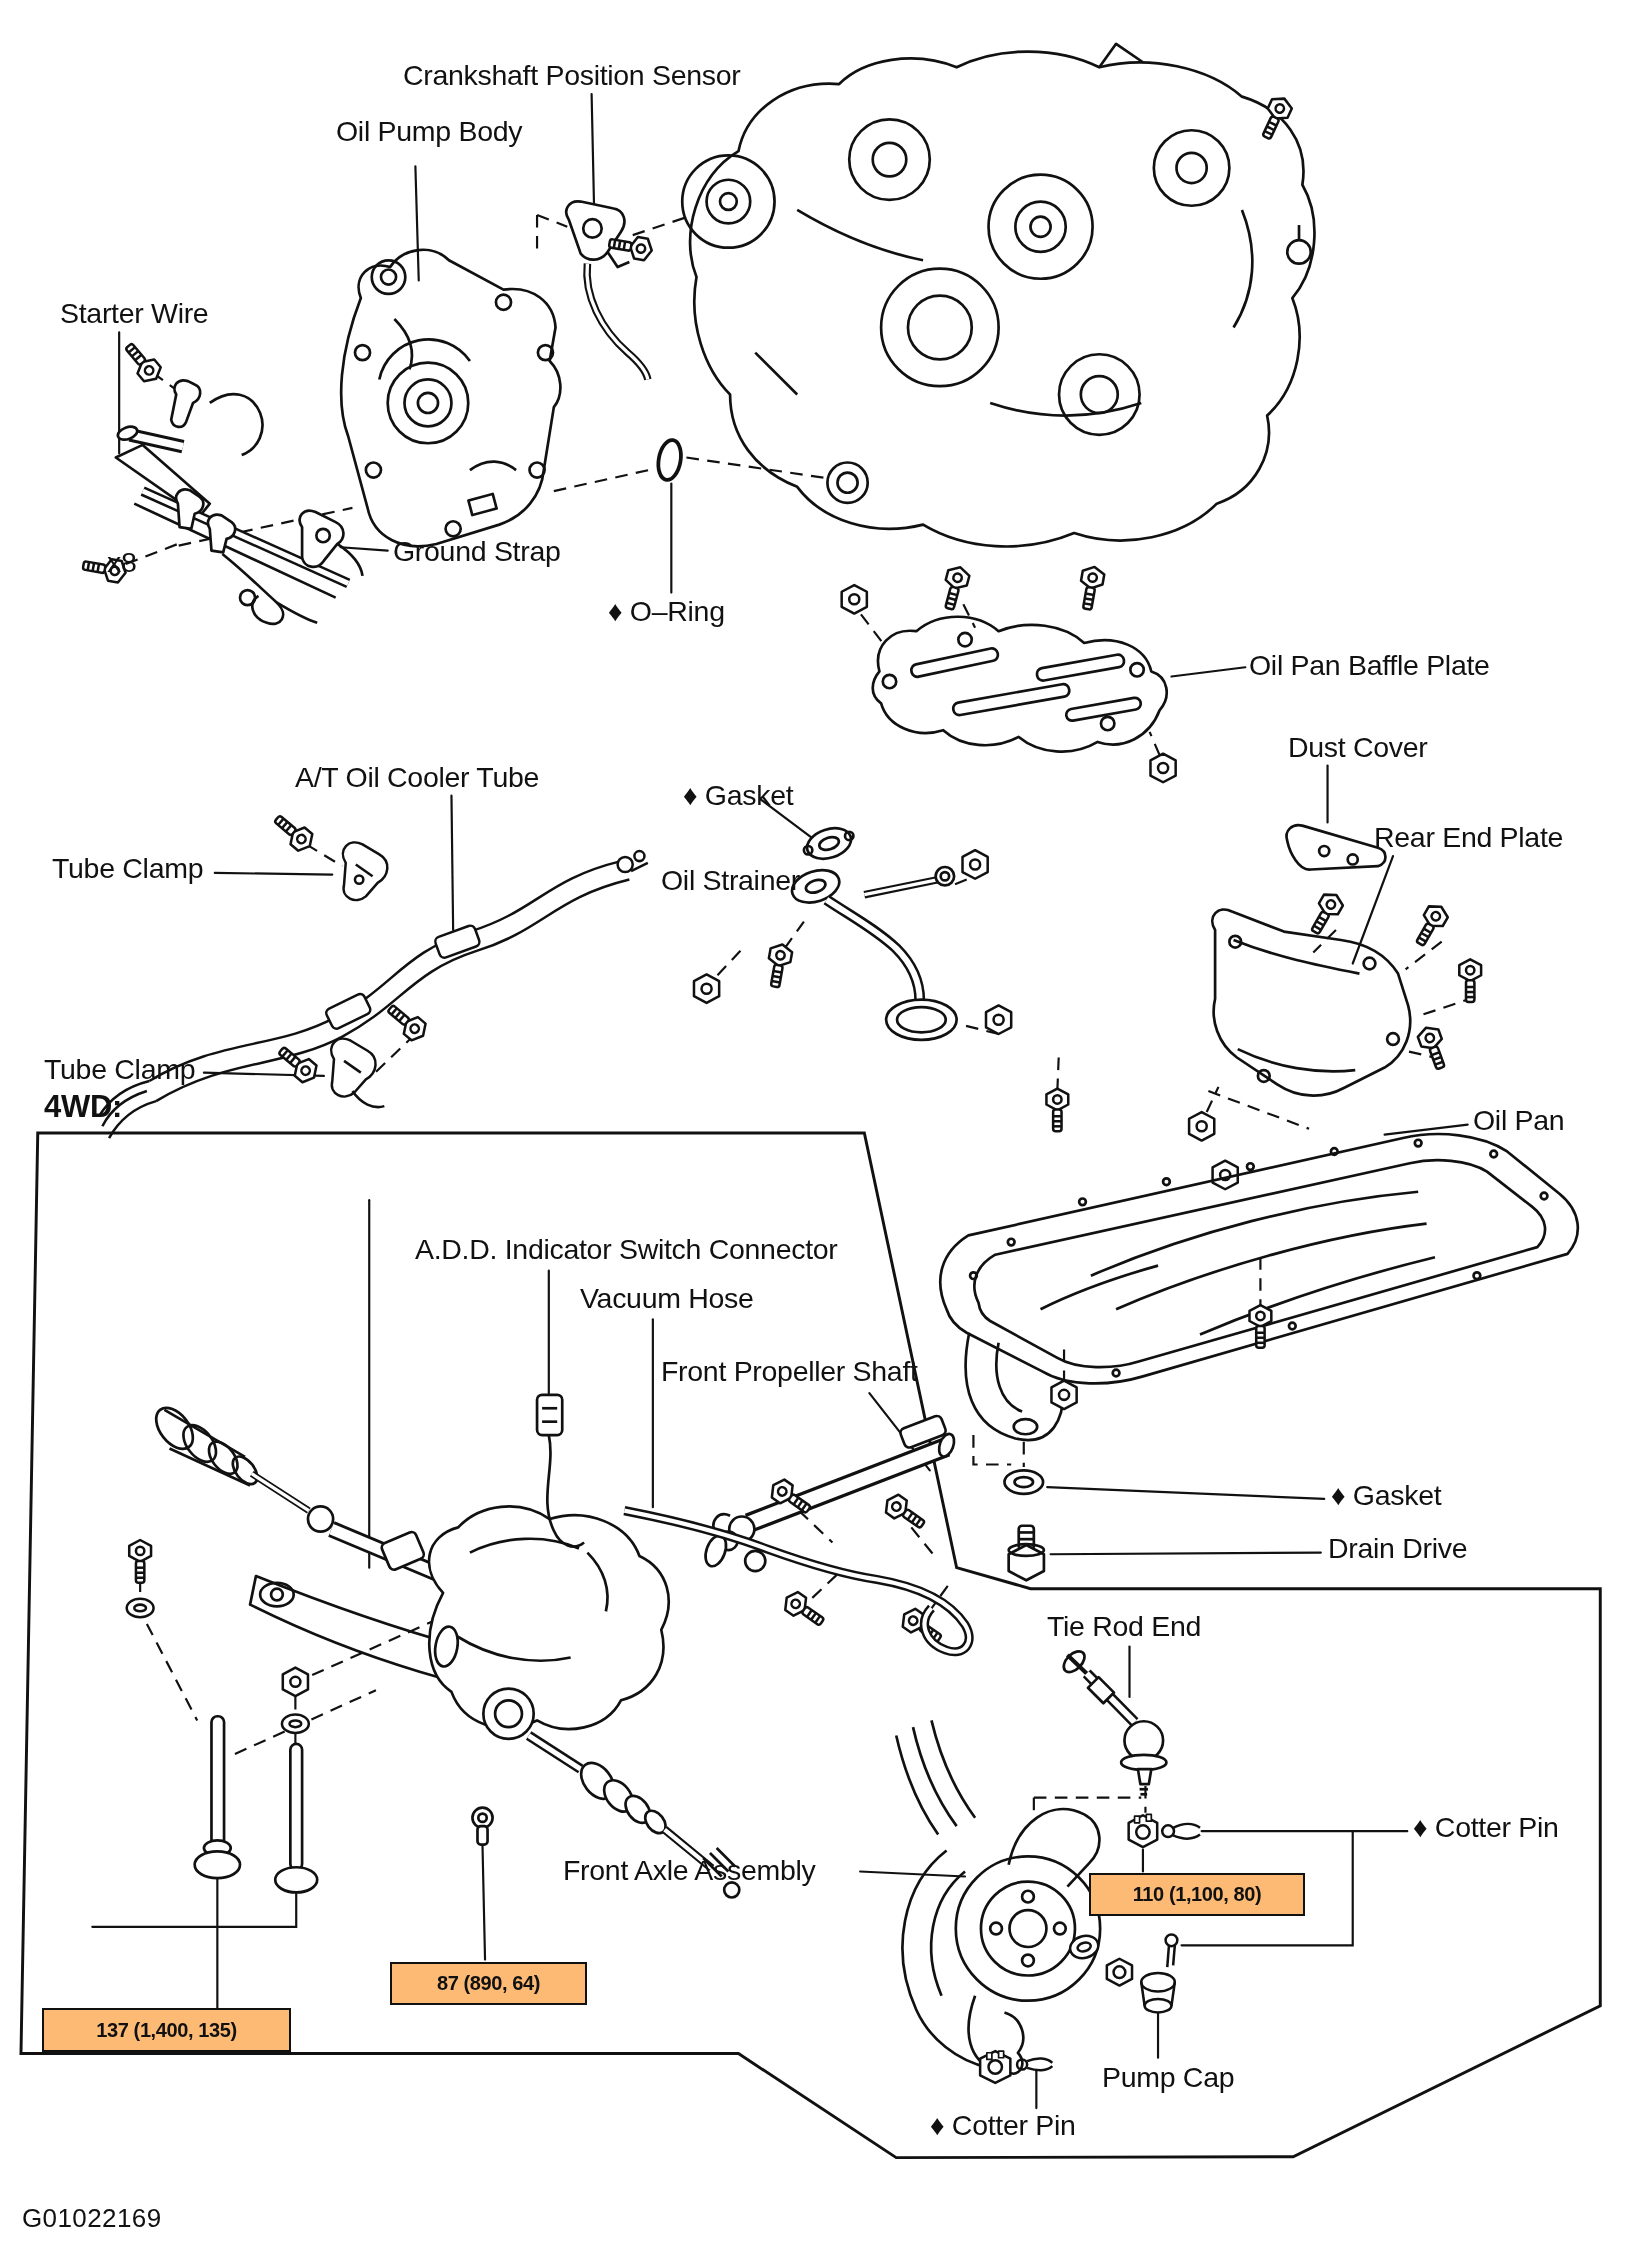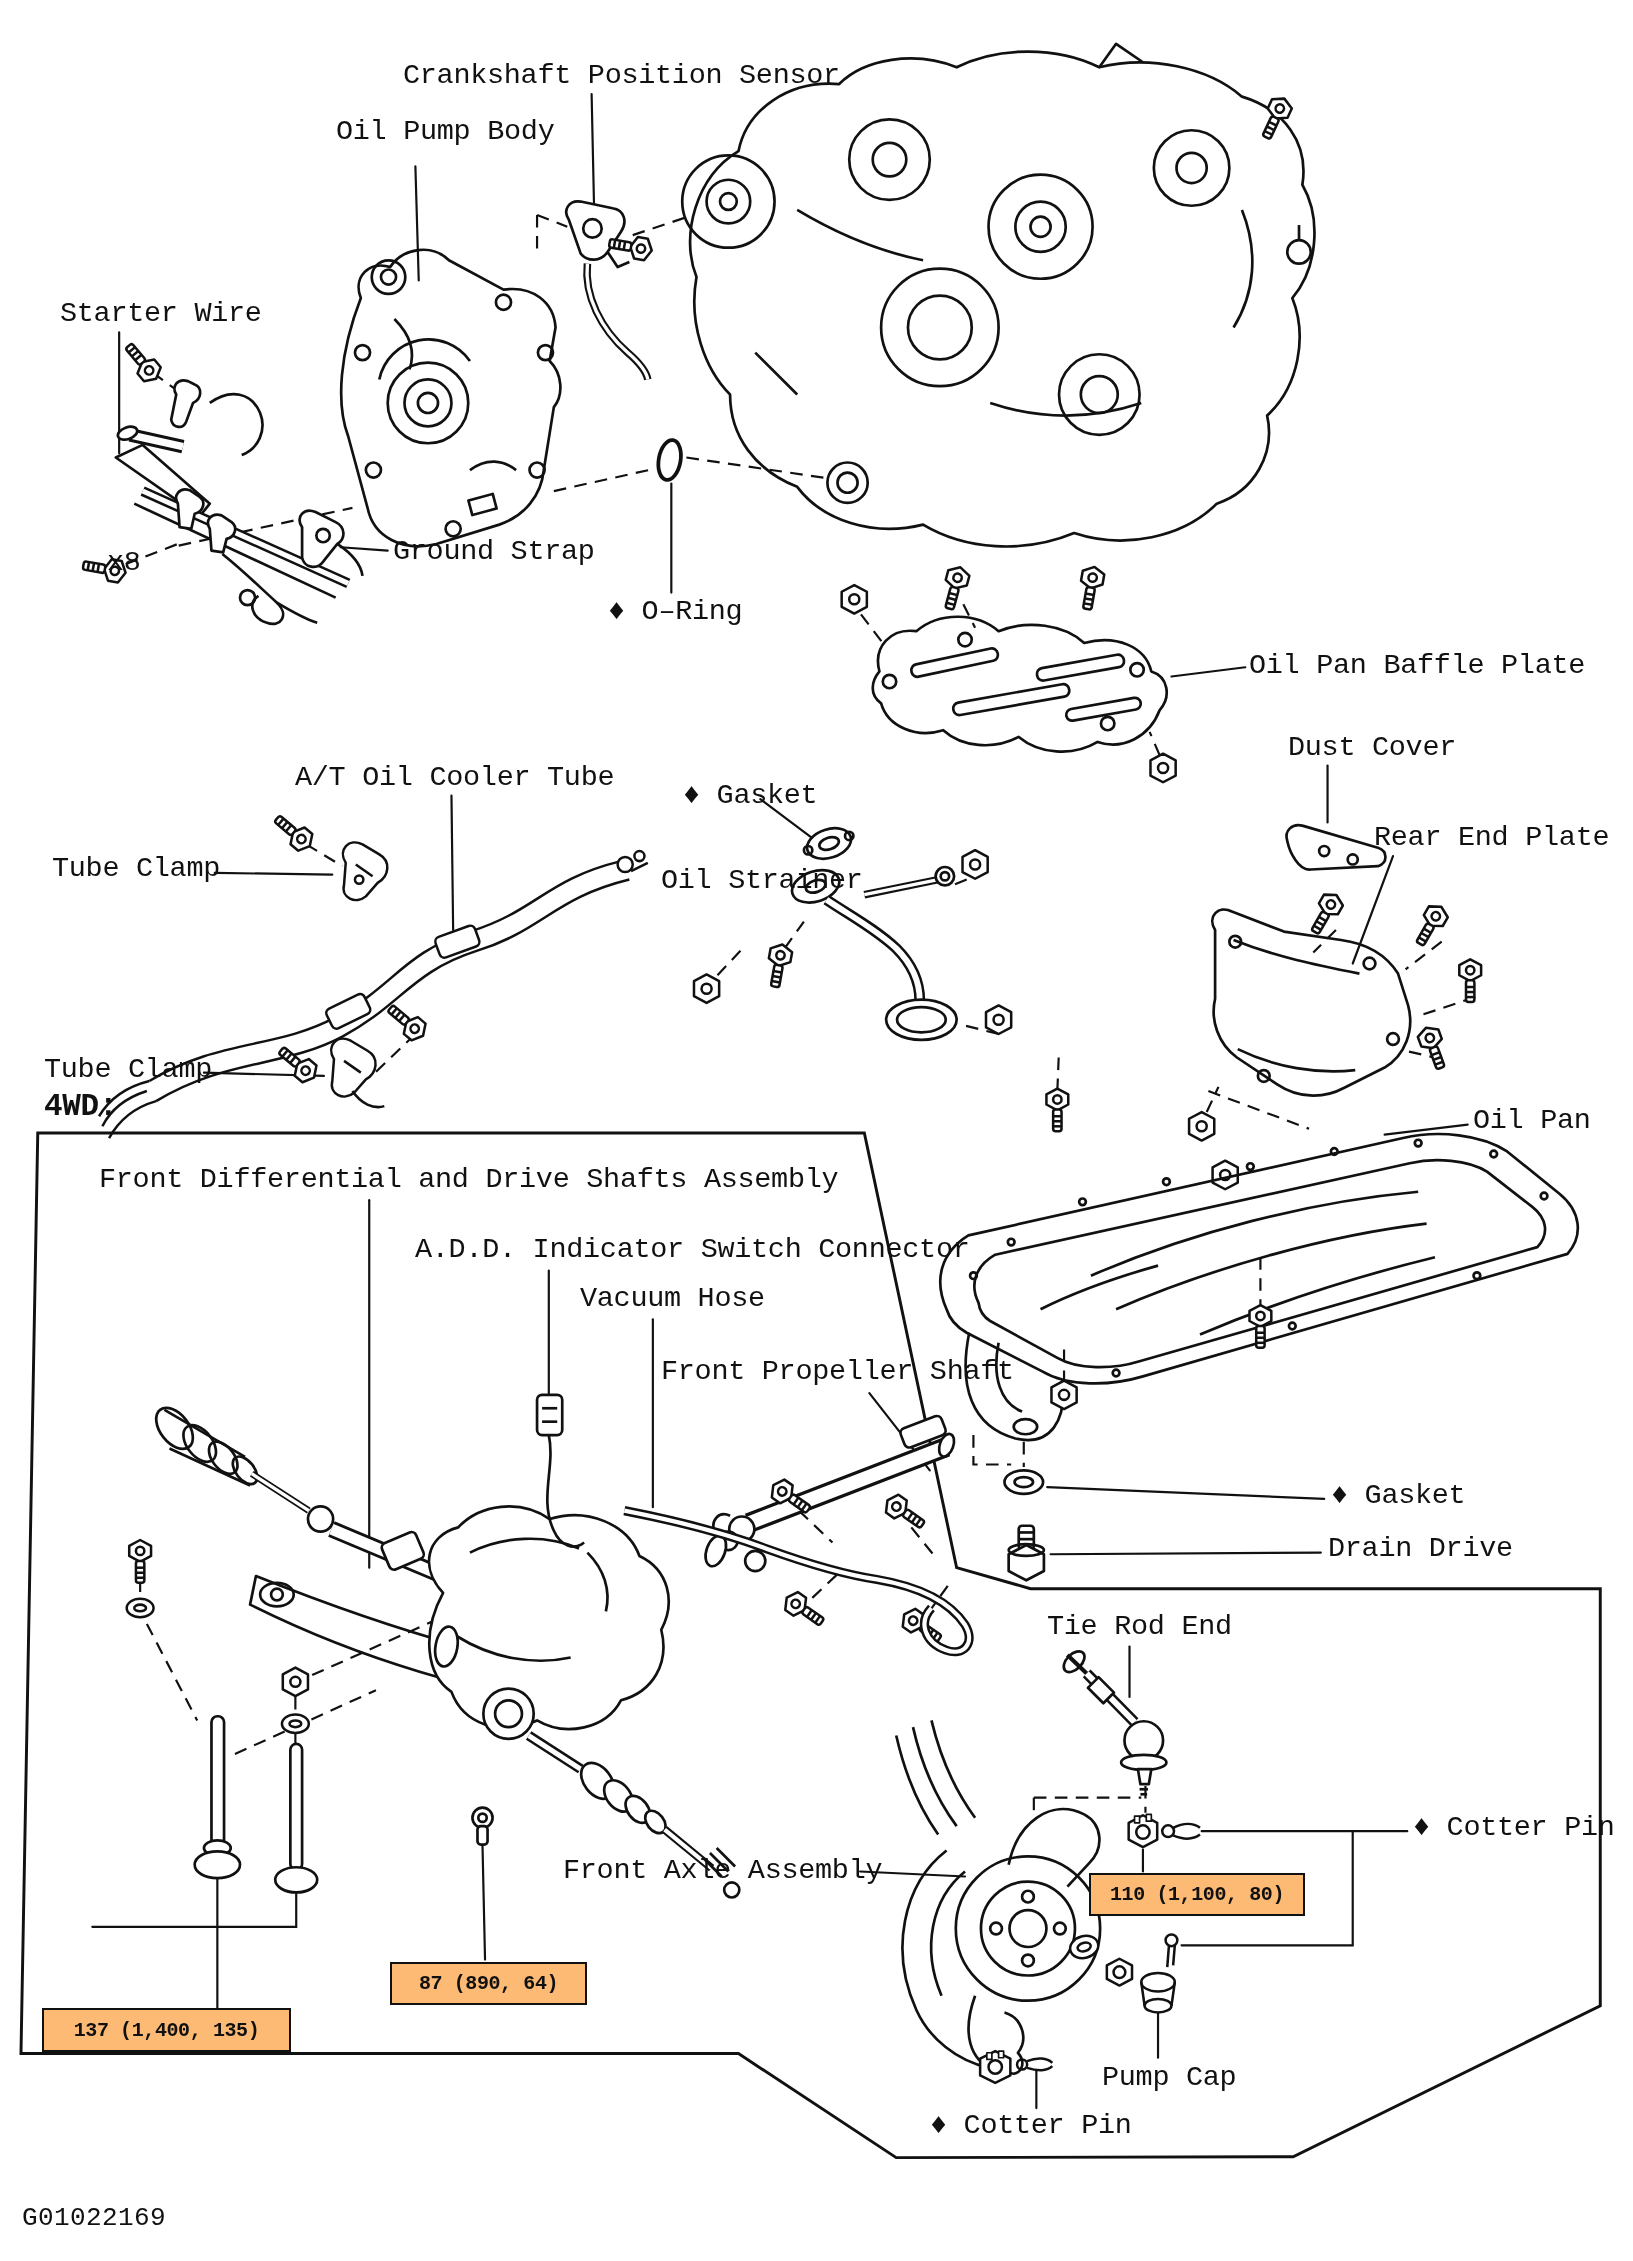--- a/index.html
+++ b/index.html
@@ -1,17 +1,17 @@
 <!DOCTYPE html>
 <html style="font-size:13.4px"><head>
 <meta charset="utf-8">
 <style>
   html,body{margin:0;padding:0;background:#e8e8e8;}
   .page{position:relative;width:1633px;height:2261px;background:#ffffff;overflow:hidden;
-        font-family:Liberation Mono, monospace;color:#111;}
+        font-family:Liberation Sans, sans-serif;color:#111;}
   svg.art{position:absolute;left:0;top:0;}
   .lbl{position:absolute;font-size:28.5px;line-height:1.05;letter-spacing:-0.3px;white-space:nowrap;color:#111;}
   .lbl.bold{font-weight:700;font-size:31px;}
   .tbox{position:absolute;border:2.9px solid #111;background:#fdba74;display:flex;align-items:center;
         justify-content:center;font-size:20px;font-weight:700;letter-spacing:-0.4px;white-space:nowrap;}
   .code{position:absolute;font-size:26px;letter-spacing:0.4px;}
 </style>
 </head>
 <body>
 
@@ -463,21 +463,20 @@
 <div class="lbl" style="left:1249px;top:651px">Oil Pan Baffle Plate</div>
 <div class="lbl" style="left:1288px;top:733px">Dust Cover</div>
 <div class="lbl" style="left:1374px;top:823px">Rear End Plate</div>
 <div class="lbl" style="left:295px;top:763px">A/T Oil Cooler Tube</div>
 <div class="lbl" style="left:683px;top:781px">♦ Gasket</div>
 <div class="lbl" style="left:52px;top:854px">Tube Clamp</div>
 <div class="lbl" style="left:661px;top:866px">Oil Strainer</div>
 <div class="lbl" style="left:44px;top:1055px">Tube Clamp</div>
 <div class="lbl bold" style="left:44px;top:1091px">4WD:</div>
 <div class="lbl" style="left:1473px;top:1106px">Oil Pan</div>
-<div class="lbl" style="left:99px;top:1165px">Front Differential and Drive Shafts Assembly</div>
 <div class="lbl" style="left:415px;top:1235px">A.D.D. Indicator Switch Connector</div>
 <div class="lbl" style="left:580px;top:1284px">Vacuum Hose</div>
 <div class="lbl" style="left:661px;top:1357px">Front Propeller Shaft</div>
 <div class="lbl" style="left:1331px;top:1481px">♦ Gasket</div>
 <div class="lbl" style="left:1328px;top:1534px">Drain Drive</div>
 <div class="lbl" style="left:1047px;top:1612px">Tie Rod End</div>
 <div class="lbl" style="left:1413px;top:1813px">♦ Cotter Pin</div>
 <div class="lbl" style="left:563px;top:1856px">Front Axle Assembly</div>
 <div class="lbl" style="left:1102px;top:2063px">Pump Cap</div>
 <div class="lbl" style="left:930px;top:2111px">♦ Cotter Pin</div>

